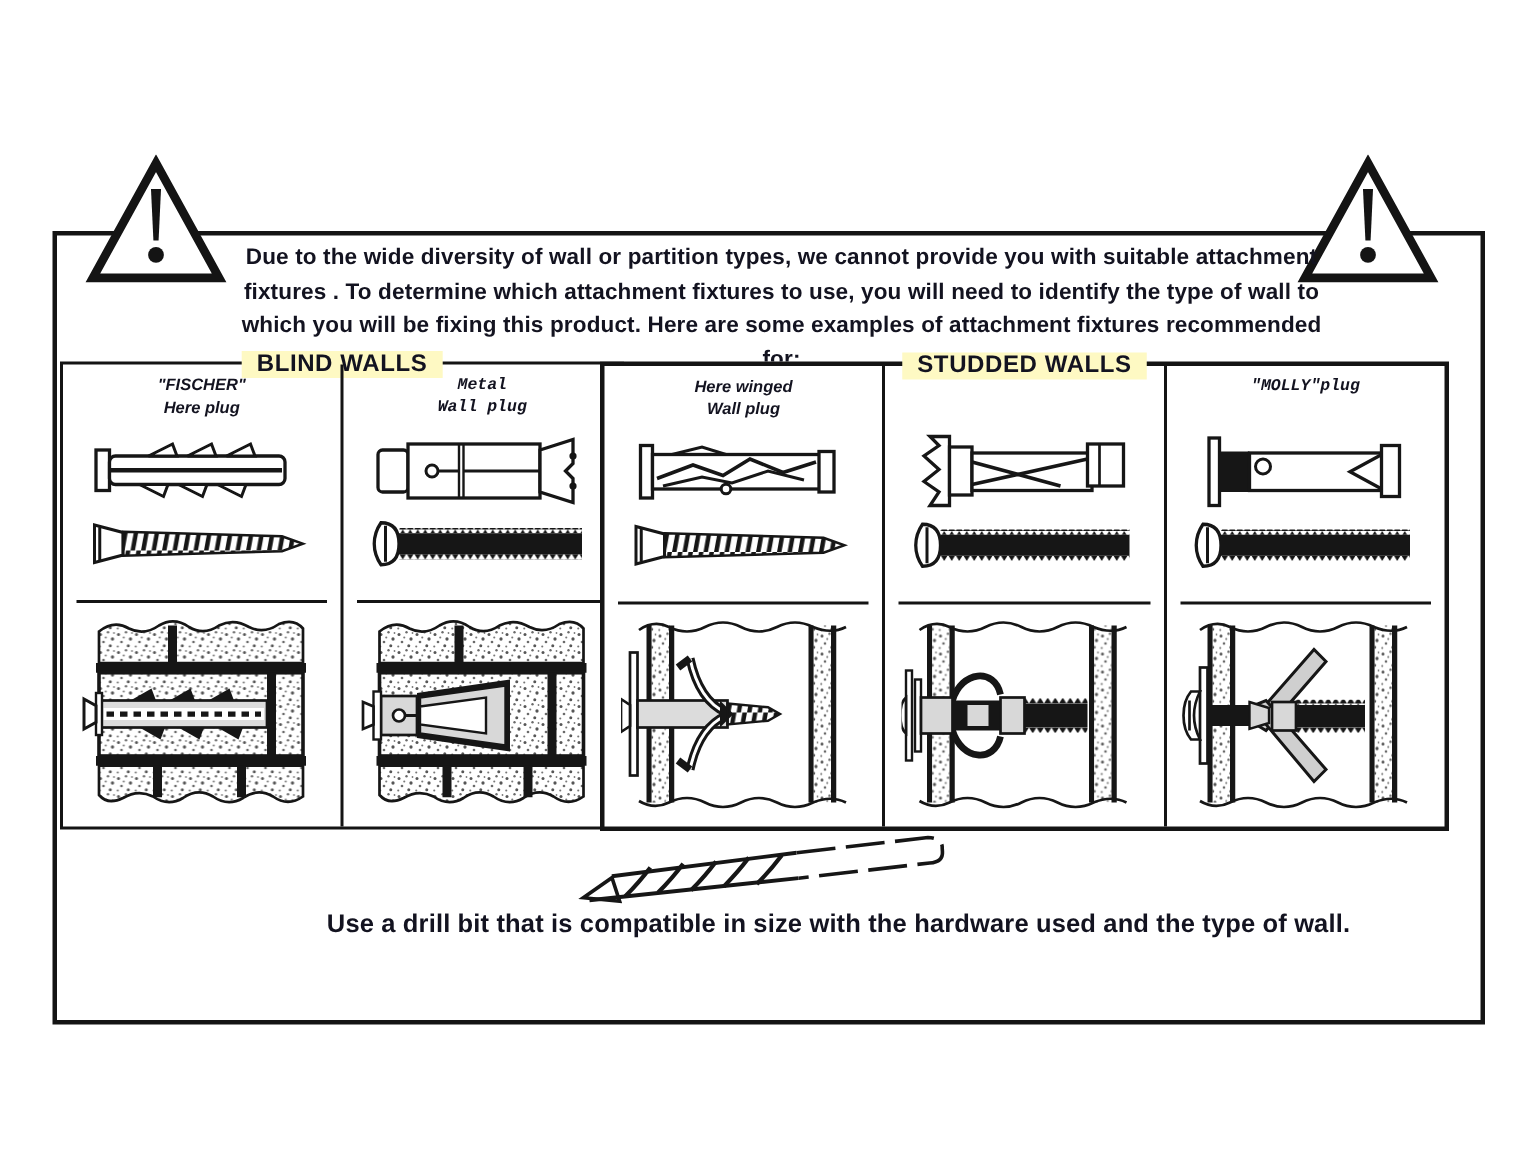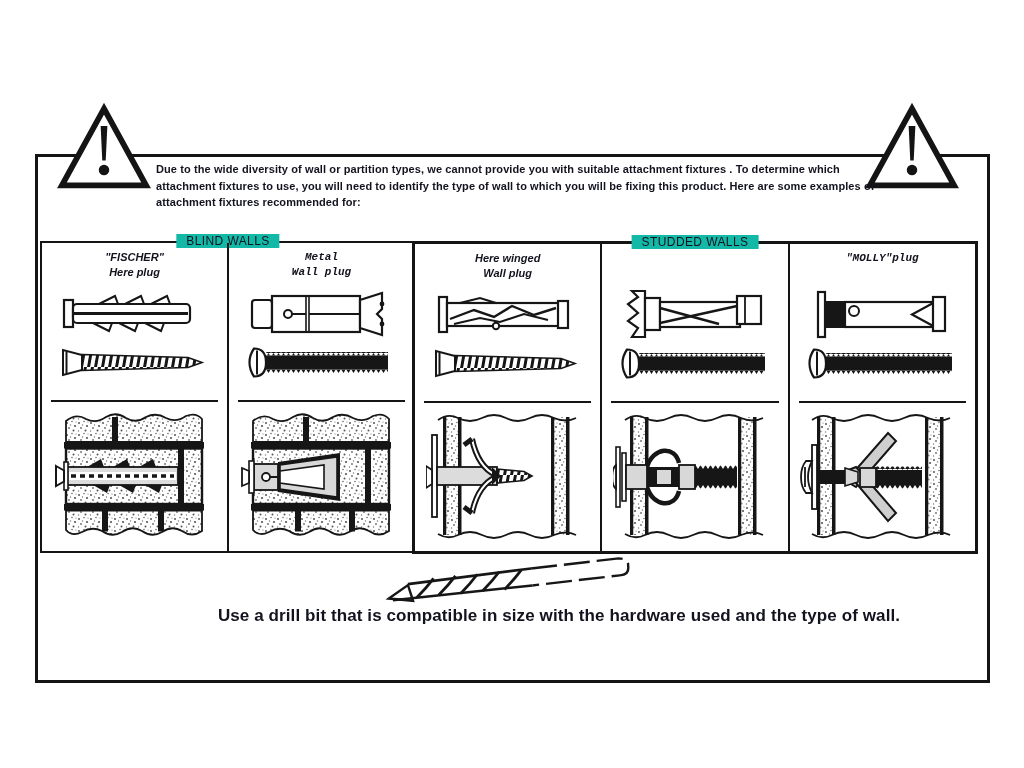--- a/index.html
+++ b/index.html
@@ -1,27 +1,27 @@
 <!DOCTYPE html>
 <html><head>
 <meta charset="utf-8">
 <style>
   html,body{margin:0;padding:0;background:#fff;}
   .sheet{position:relative;width:1024px;height:768px;background:#ffffff;overflow:hidden;
          font-family:"Liberation Sans",sans-serif;color:#161616;}
   .abs{position:absolute;}
   svg{display:block;}
   .outer-box{left:35px;top:154px;width:949px;height:523px;border:3px solid #141414;background:#fff;}
-  .intro{left:156px;top:161px;width:730px;font-size:11px;font-weight:bold;line-height:1.5;
-         letter-spacing:0.1px;color:#131320;}
+  .intro{left:156px;top:161px;width:730px;font-size:15px;font-weight:bold;line-height:1.5;
+         letter-spacing:0.1px;color:#131320;text-align:center;}
   .warn{width:96px;height:88px;}
   .sec-box{position:absolute;border:2px solid #141414;background:#fff;}
   .sec-box.thick{border-width:3px;}
-  .sec-title{position:absolute;top:-9px;left:50%;transform:translateX(-50%);background:#14b8a6;
-             padding:0 10px;font-size:12px;font-weight:normal;letter-spacing:0.4px;white-space:nowrap;color:#131320;}
+  .sec-title{position:absolute;top:-9px;left:50%;transform:translateX(-50%);background:#fef9c3;
+             padding:0 10px;font-size:16px;font-weight:bold;letter-spacing:0.4px;white-space:nowrap;color:#131320;}
   .cols{display:flex;height:100%;}
   .col{flex:1;position:relative;border-right:2px solid #141414;}
   .col:last-child{border-right:none;font-family:Liberation Mono, monospace;}
   .col-label{position:absolute;top:7px;left:0;right:0;text-align:center;font-size:11px;
              font-weight:bold;font-style:italic;line-height:1.35;color:#131320;}
   .plug-slot{position:absolute;top:44px;left:50%;transform:translateX(-50%);}
   .screw-slot{position:absolute;top:102px;left:50%;transform:translateX(-50%);}
   .sep{position:absolute;top:157px;left:9px;right:9px;border-top:2px solid #141414;}
   .cross-slot{position:absolute;top:165px;left:50%;transform:translateX(-50%);}
   .drill{left:380px;top:554px;width:260px;height:50px;}
@@ -164,21 +164,21 @@
           <rect x="14" y="56" width="24" height="26" fill="#d8d8d8" stroke="#161616" stroke-width="1.8"></rect>
           <circle cx="26" cy="69" r="4" fill="#fff" stroke="#161616" stroke-width="1.8"></circle>
           <line x1="30" y1="69" x2="40" y2="69" stroke="#161616" stroke-width="2"></line>
           <rect x="9" y="53" width="5" height="32" fill="#fff" stroke="#161616" stroke-width="1.6"></rect>
           <path d="M2,60 L9,63 L9,75 L2,78 Z" fill="#fff" stroke="#161616" stroke-width="1.8"></path>
         </svg>
       </div>
     </div>
   </div>
 
-  <div class="sec-box thick" style="left:412px;top:241px;width:560px;height:307px;">
+  <div class="sec-box thick" style="left:400px;top:241px;width:560px;height:307px;">
     <div class="sec-title">STUDDED WALLS</div>
     <div class="cols">
 
       <div class="col">
         <div class="col-label">
           <span>Here winged</span><br>
           <span>Wall plug</span>
         </div>
         <svg class="plug-slot" width="152" height="54" viewBox="0 0 152 54">
           <rect x="7" y="9" width="8" height="35" fill="#fff" stroke="#161616" stroke-width="2.2"></rect>

